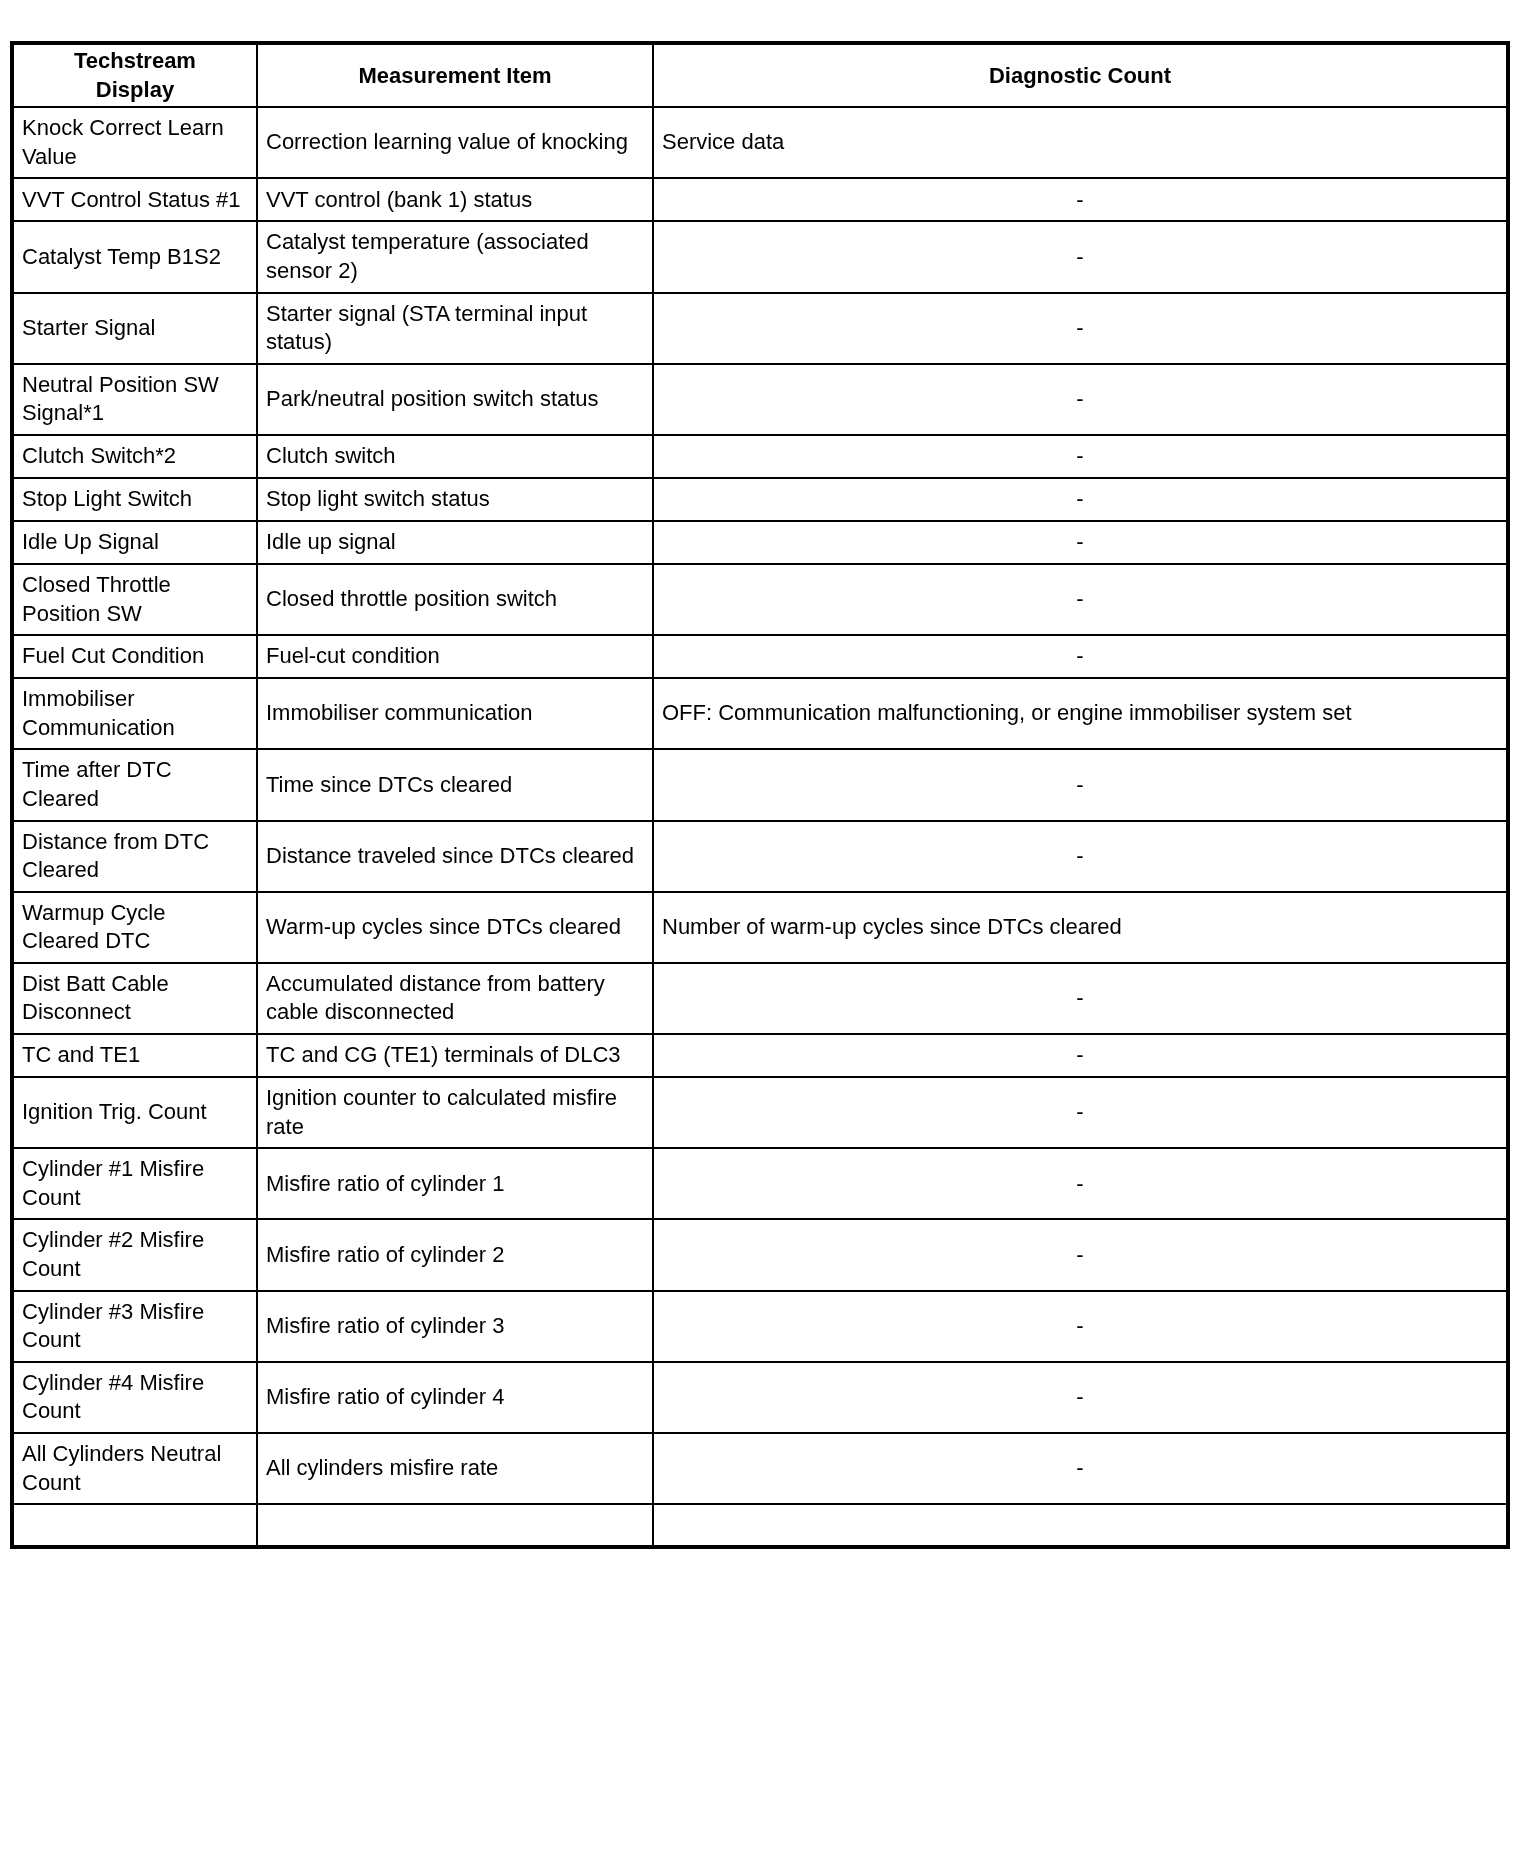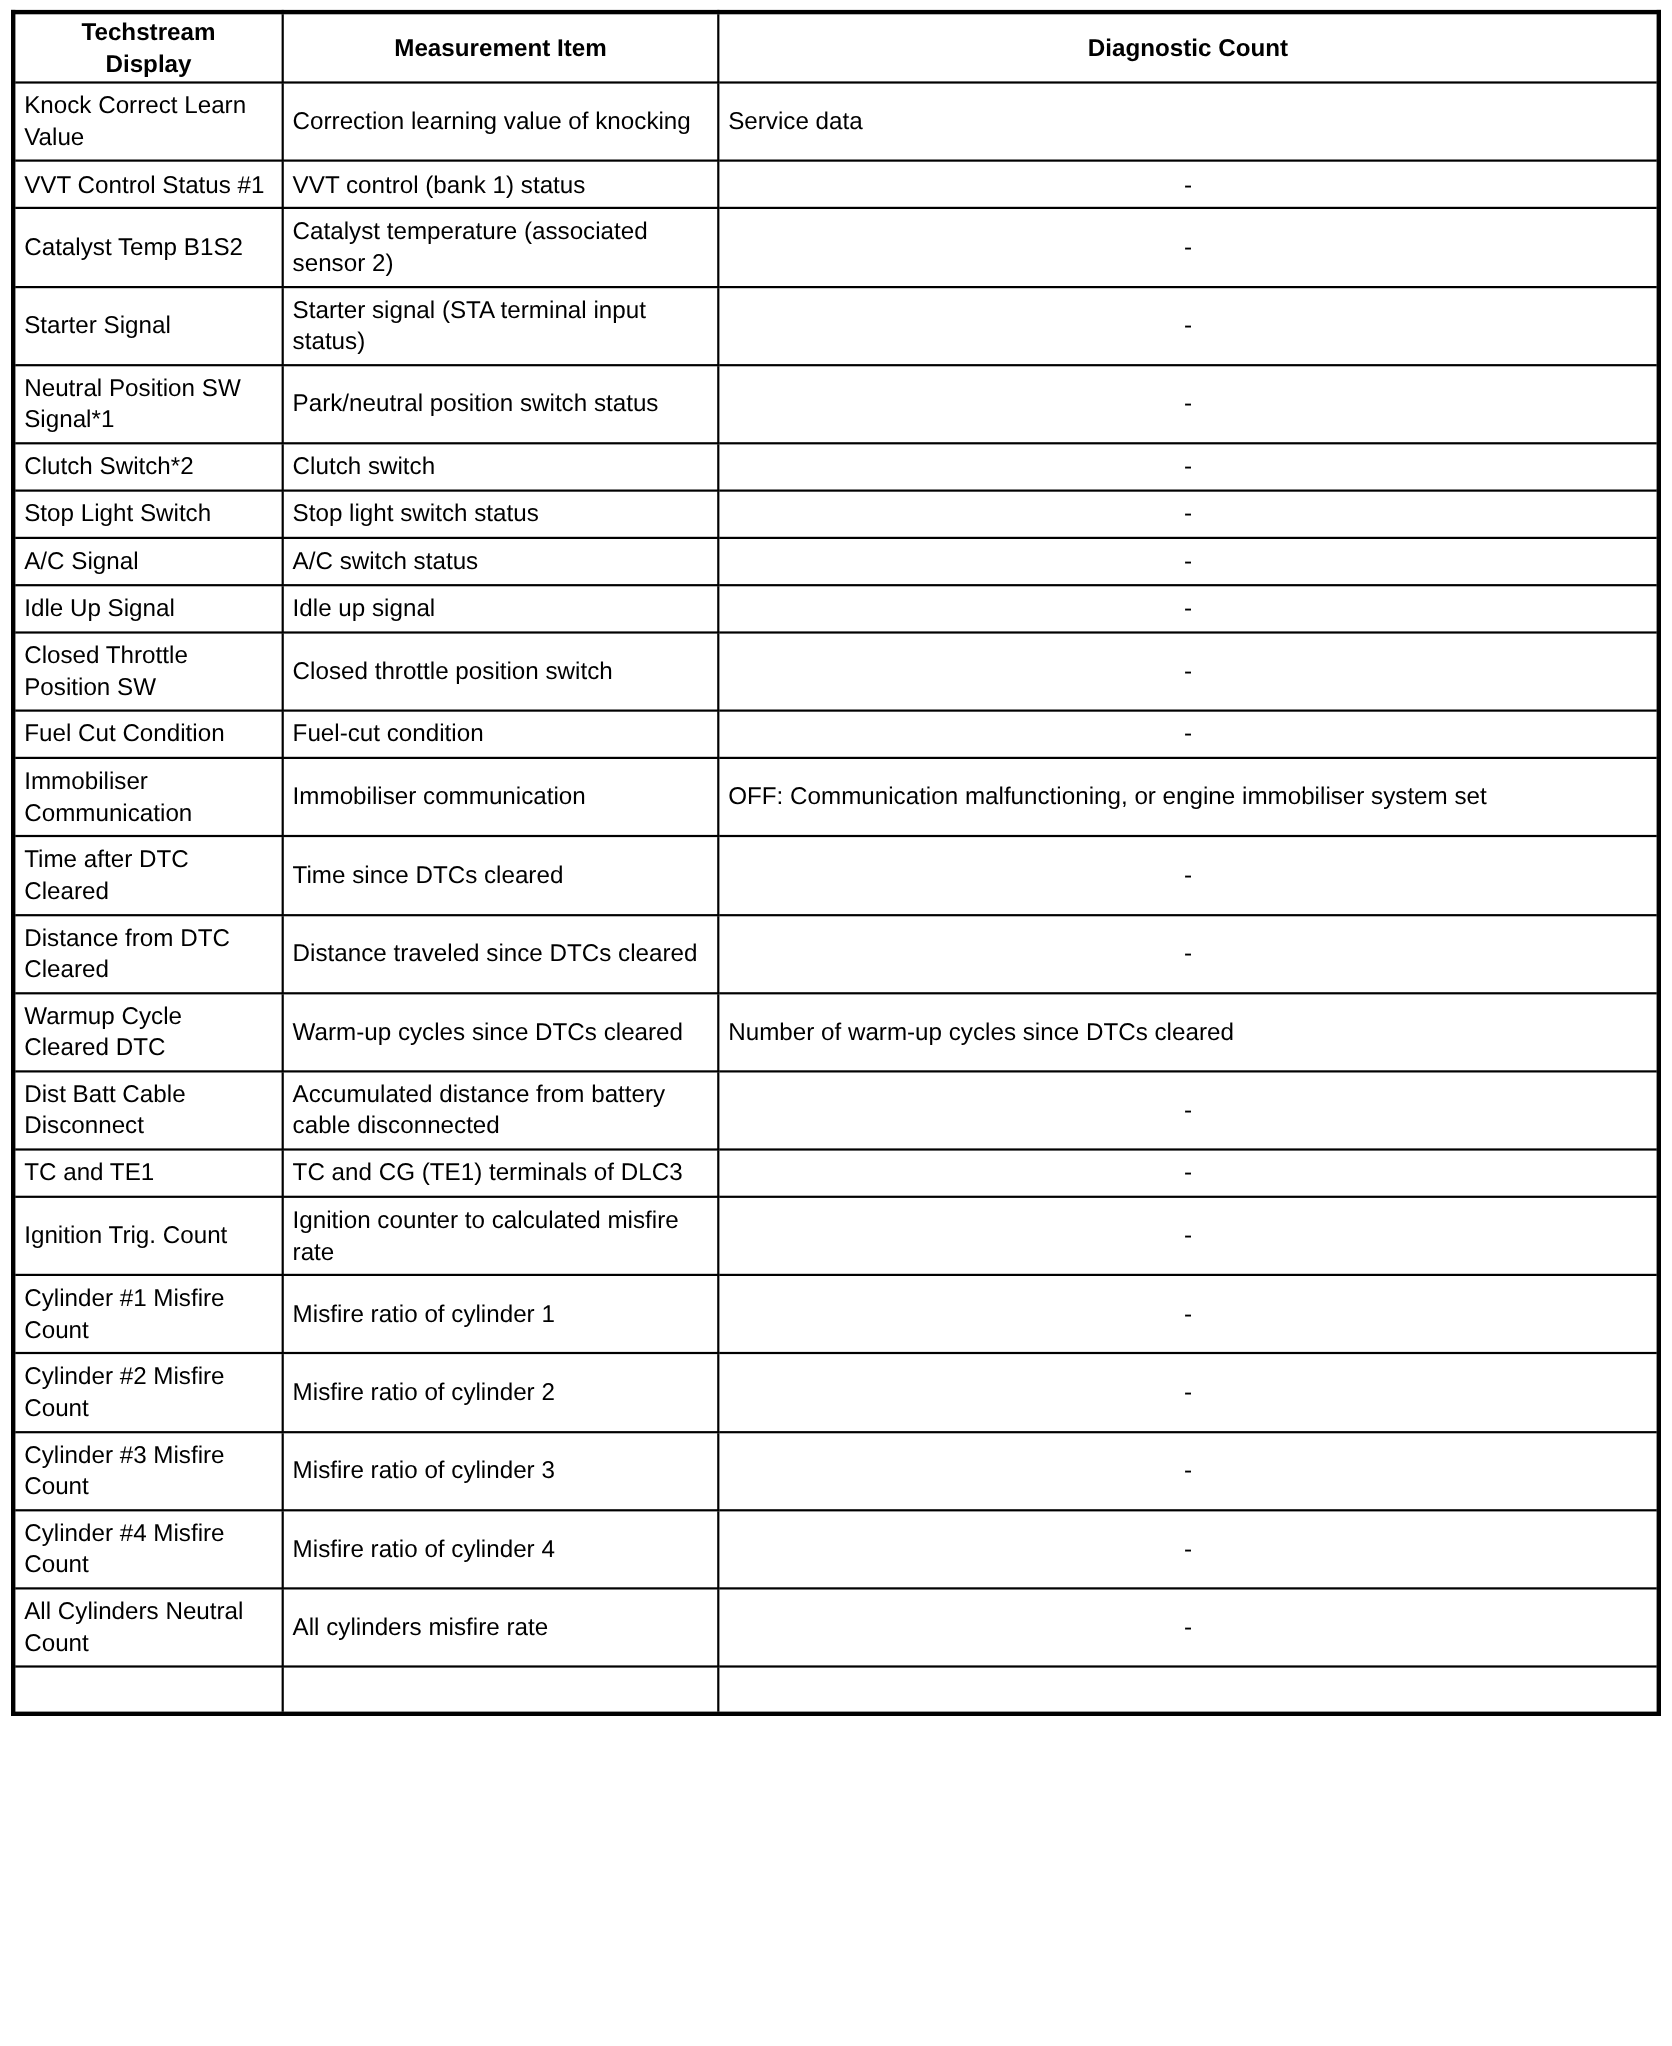--- a/index.html
+++ b/index.html
@@ -15,20 +15,21 @@
     color: #000000;
   }
   .page {
     padding: 9px 10px;
   }
   table.diag {
     border-collapse: collapse;
     table-layout: fixed;
     width: 1500px;
     border: 4px solid #000000;
+    margin-top: 32px;
   }
   table.diag th,
   table.diag td {
     border: 2px solid #000000;
     padding: 6px 8px;
     font-size: 22px;
     line-height: 1.3;
     vertical-align: middle;
     word-wrap: break-word;
     overflow: hidden;
@@ -111,25 +112,20 @@
           <td>Clutch Switch*2</td>
           <td>Clutch switch</td>
           <td class="center">-</td>
         </tr>
         <tr>
           <td>Stop Light Switch</td>
           <td>Stop light switch status</td>
           <td class="center">-</td>
         </tr>
         <tr>
-          <td>A/C Signal</td>
-          <td>A/C switch status</td>
-          <td class="center">-</td>
-        </tr>
-        <tr>
           <td>Idle Up Signal</td>
           <td>Idle up signal</td>
           <td class="center">-</td>
         </tr>
         <tr>
           <td>Closed Throttle Position SW</td>
           <td>Closed throttle position switch</td>
           <td class="center">-</td>
         </tr>
         <tr>

